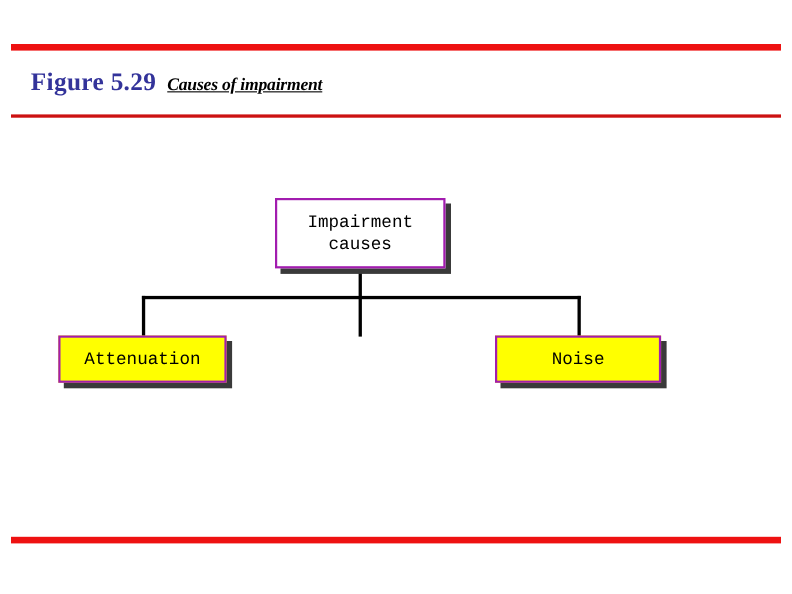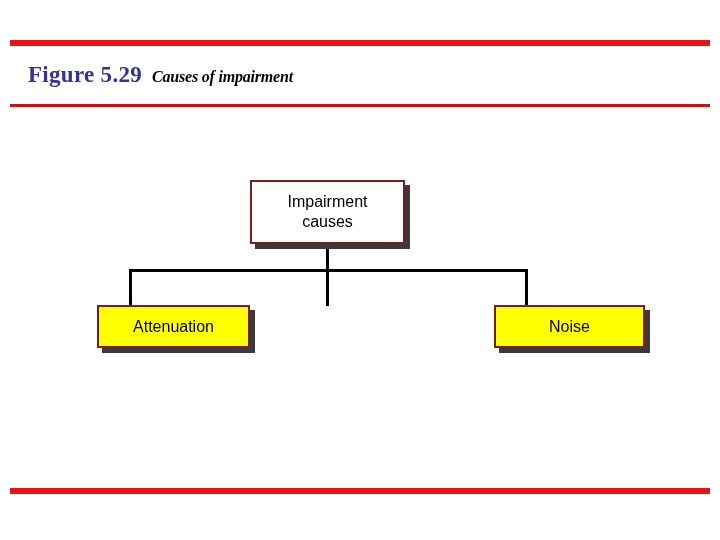--- a/index.html
+++ b/index.html
@@ -56,58 +56,58 @@
     letter-spacing: 0.3px;
   }
   #figure-caption {
     font-family: "Liberation Serif", serif;
     font-weight: bold;
     font-style: italic;
     font-size: 16px;
     color: #000000;
     margin-left: 10px;
     letter-spacing: -0.2px;
+    text-decoration: underline;
   }
 
   
   #diagram {
     position: absolute;
     left: 0;
     top: 0;
     width: 720px;
     height: 540px;
   }
 
   .node {
     position: absolute;
     box-sizing: border-box;
-    border: 2px solid #7f1d1d;
+    border: 2px solid #a21caf;
     box-shadow: 5px 5px 0 0 #3a3a3a;
     display: flex;
     align-items: center;
     justify-content: center;
     text-align: center;
-    font-family: Liberation Sans, sans-serif;
+    font-family: Liberation Mono, monospace;
     font-size: 16px;
     color: #000000;
     line-height: 1.25;
     z-index: 3;
   }
   .node-root {
     background: #ffffff;
     left: 250px;
     top: 180px;
     width: 155px;
     height: 64px;
   }
   .node-leaf {
     background: #ffff00;
     top: 305px;
     height: 43px;
-    margin-left: 44px;
   }
   #node-attenuation { left: 53px;  width: 153px; }
   #node-distortion  { left: 250px; width: 155px; }
   #node-noise       { left: 450px; width: 151px; text-align: right; }
 
   
   .conn {
     position: absolute;
     background: #000000;
     z-index: 1;

